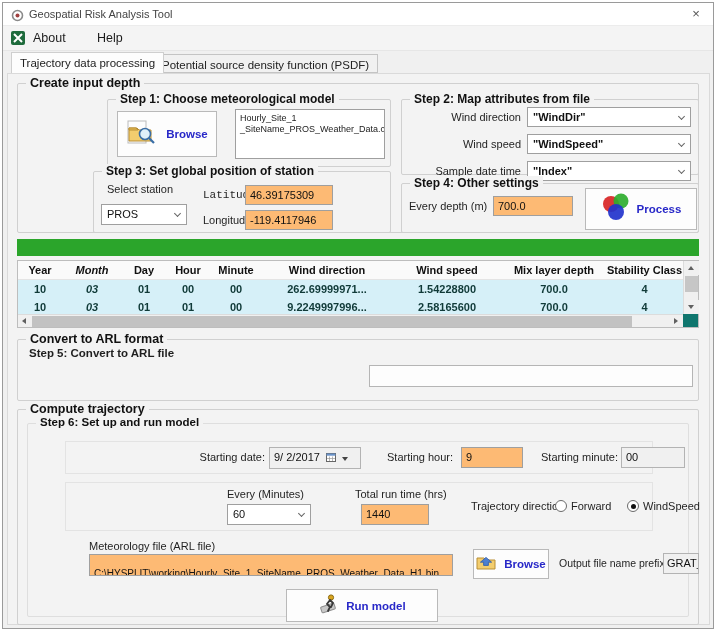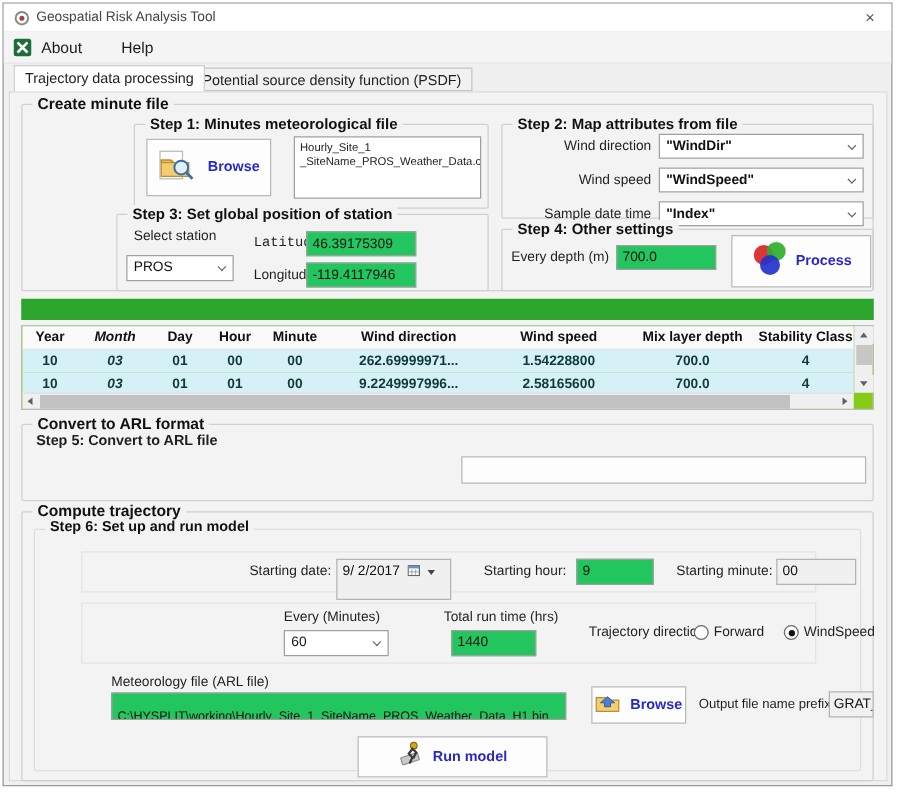--- a/index.html
+++ b/index.html
@@ -27,33 +27,33 @@
 
   
   .page { position:absolute; left:4px; top:70px; width:703px; height:552px; background:#f3f3f3; border:1px solid #dadada; }
 
   
   .gb { position:absolute; border:1px solid #d0d0d0; border-radius:2px; }
   .lg { position:absolute; top:-8px; left:8px; background:#f3f3f3; padding:0 4px; font-weight:bold; font-size:12px; color:#111; white-space:nowrap; }
   .lg.big { font-size:12.5px; }
 
   .lbl { position:absolute; font-size:11px; color:#1f1f1f; white-space:nowrap; }
-  .input { position:absolute; background:#22c55e; border:1px solid #9f9f9f; font-size:11px; color:#111; padding:2px 4px; line-height:14px; overflow:hidden; white-space:nowrap; }
+  .input { position:absolute; background:#fdba74; border:1px solid #9f9f9f; font-size:11px; color:#111; padding:2px 4px; line-height:14px; overflow:hidden; white-space:nowrap; }
   .input.gray { background:#f0f0f0; border-color:#b3b3b3; }
   .combo { position:absolute; background:#fff; border:1px solid #9f9f9f; font-size:11px; color:#111; padding:2px 18px 2px 5px; line-height:14px; overflow:hidden; white-space:nowrap; cursor:pointer; }
   .combo.bold { font-weight:bold; }
   .combo .chev { position:absolute; right:6px; top:6px; width:5px; height:5px; border:solid #666; border-width:0 1.4px 1.4px 0; transform:rotate(45deg); }
   .btn { position:absolute; background:#fdfdfd; border:1px solid #b9b9b9; display:flex; align-items:center; justify-content:center; gap:6px; cursor:pointer; }
   .btn .bt { font-size:11.5px; font-weight:bold; color:#2828c8; white-space:nowrap; }
 
   
   .greenbar { position:absolute; left:14px; top:236px; width:682px; height:17px; background:#2ba52b; }
 
   
-  .table { position:absolute; left:14px; top:257px; width:682px; height:68px; background:#84cc16; border:1px solid #bdbdbd; }
+  .table { position:absolute; left:14px; top:257px; width:682px; height:68px; background:#0f766e; border:1px solid #bdbdbd; }
   .thead { position:absolute; left:0; top:0; right:15px; height:19px; display:flex; background:#fafafa; border-bottom:1px solid #e4e4e4; }
   .trow { position:absolute; left:0; right:15px; height:18px; display:flex; background:#d6f0f8; }
   .trow.r1 { top:19px; } .trow.r2 { top:37px; }
   .th, .td { font-size:11px; text-align:center; overflow:hidden; white-space:nowrap; padding-top:3px; }
   .th { font-weight:bold; color:#101010; }
   .td { font-weight:bold; color:#103a38; }
   .c1{width:44px;} .c2{width:60px;font-style:italic;} .c3{width:44px;} .c4{width:44px;} .c5{width:52px;}
   .c6{width:130px;} .c7{width:110px;} .c8{width:104px;} .c9{flex:1;}
   .vscroll { position:absolute; right:0; top:0; width:15px; height:53px; background:#f0f0f0; border-left:1px solid #dcdcdc; }
   .vscroll .arr { position:absolute; left:0; width:15px; height:14px; background:#f0f0f0; }
@@ -112,25 +112,25 @@
   </div>
 
   <div class="tabstrip">
     <div class="tab active">Trajectory  data processing</div>
     <div class="tab inactive">Potential source density function (PSDF)</div>
   </div>
 
   <div class="page"></div>
 
   <div class="gb" style="left:14px; top:80px; width:682px; height:150px;">
-    <span class="lg big">Create minute file</span>
+    <span class="lg big">Create input depth</span>
   </div>
 
   <div class="gb" style="left:104px; top:96px; width:284px; height:68px;">
-    <span class="lg">Step 1: Minutes meteorological file</span>
+    <span class="lg">Step 1: Choose meteorological model</span>
   </div>
   <div class="btn" style="left:114px; top:108px; width:100px; height:46px;">
     <span>
       <svg width="34" height="26" viewBox="0 0 34 26">
         <rect x="2" y="2" width="18" height="22" fill="#fdfdfd" stroke="#bbb"></rect>
         <path d="M3 9 L3 22 L25 22 L25 11 L13 11 L11 9 Z" fill="#f3cd6e" stroke="#b98f35"></path>
         <path d="M3 9 L10 9 L12 11 L3 11 Z" fill="#e9bd52" stroke="#b98f35"></path>
         <circle cx="19" cy="15" r="5.5" fill="#dff0fa" stroke="#3a6ea5" stroke-width="1.6"></circle>
         <line x1="23" y1="19" x2="28" y2="24" stroke="#3a6ea5" stroke-width="2.2"></line>
       </svg>
@@ -250,21 +250,21 @@
 
   <div class="gb" style="left:14px; top:406px; width:682px; height:216px;">
     <span class="lg big">Compute trajectory</span>
   </div>
   <div class="gb" style="left:24px; top:420px; width:662px; height:194px; border-color:#dedede;">
     <span class="lg" style="font-size:11.5px;">Step 6: Set up and run model</span>
   </div>
 
   <div class="panel" style="left:62px; top:438px; width:588px; height:33px;"></div>
   <span class="lbl" style="left:162px; top:448px; width:100px; text-align:right;">Starting date:</span>
-  <div class="input gray" style="left:266px; top:444px; width:92px; height:33px; cursor:pointer;">
+  <div class="input gray" style="left:266px; top:444px; width:92px; height:22px; cursor:pointer;">
     <span>9/ 2/2017</span>
     <span style="margin-left:3px;">
       <svg width="10" height="10" viewBox="0 0 10 10" style="vertical-align:-1px;">
           <rect x="0.5" y="1.5" width="9" height="8" fill="#fff" stroke="#666"></rect>
           <rect x="0.5" y="1.5" width="9" height="2.2" fill="#6b93c9"></rect>
           <line x1="3.5" y1="4.5" x2="3.5" y2="9" stroke="#999" stroke-width="0.7"></line>
           <line x1="6.5" y1="4.5" x2="6.5" y2="9" stroke="#999" stroke-width="0.7"></line>
           <line x1="1" y1="6.5" x2="9" y2="6.5" stroke="#999" stroke-width="0.7"></line>
         </svg>
     </span>

